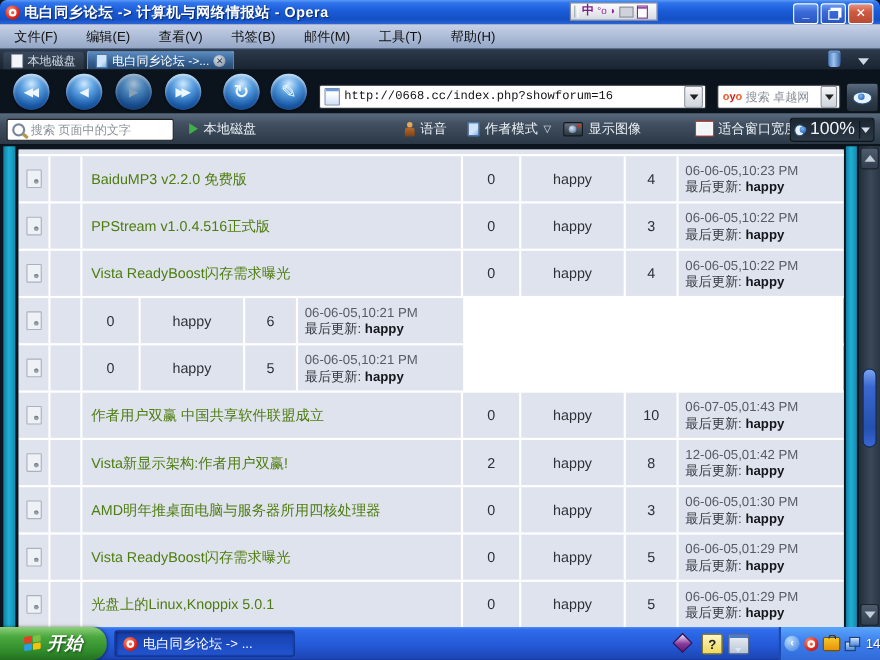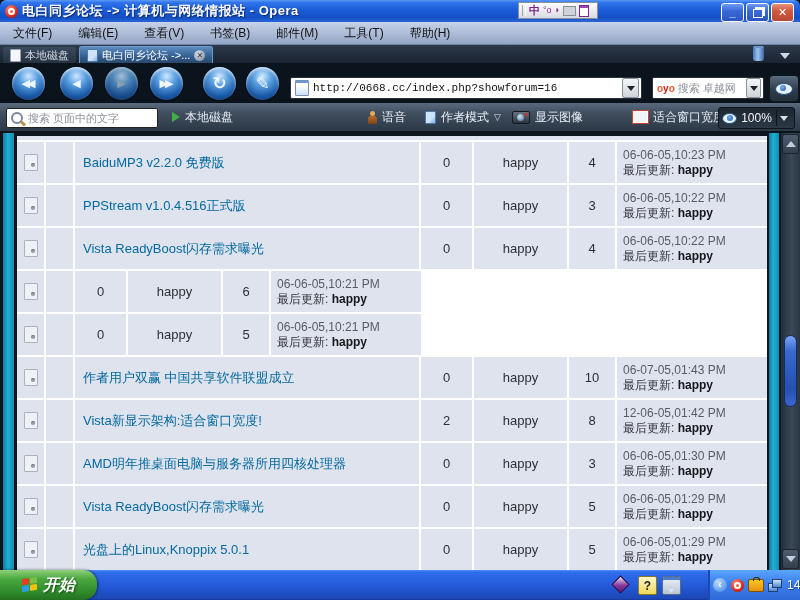--- a/index.html
+++ b/index.html
@@ -90,36 +90,36 @@
   .person{width:9px;height:13px;position:relative}
   .person::before{content:"";position:absolute;left:2px;top:0;width:5px;height:5px;border-radius:50%;background:#e8a85a}
   .person::after{content:"";position:absolute;left:0;top:5px;width:9px;height:8px;border-radius:3px 3px 1px 1px;background:linear-gradient(#b86a2a,#7a4418)}
   .tri-outline{font-size:9px;color:#d8e0ea;line-height:1}
   .cam{width:16px;height:11px;background:linear-gradient(#68727e,#2c343e);border-radius:2px;position:relative;border:1px solid #12181e}
   .cam::before{content:"";position:absolute;right:1px;top:1px;width:3px;height:3px;background:#d03020;border-radius:50%}
   .cam::after{content:"";position:absolute;left:4px;top:2px;width:7px;height:7px;border-radius:50%;background:radial-gradient(circle at 40% 35%,#d8e8f8,#41658c)}
   .fit-ico{width:15px;height:12px;background:#f2f5f8;border:1px solid #fff;box-shadow:0 0 0 1px #d04030;box-sizing:border-box}
   .zoomctl{position:absolute;right:5px;top:4px;width:77px;height:22px;border-radius:3px;border:1px solid #0d141b;
     background:linear-gradient(180deg,#1c2630,#2c3946);display:flex;align-items:center;padding:0 3px;gap:4px;box-sizing:border-box}
-  .zoomctl .val{flex:1;text-align:left;font-size:12px;color:#f0f4f8}
+  .zoomctl .val{flex:1;text-align:left;font-size:16px;color:#f0f4f8}
   .zoomctl .ddz{width:15px;height:16px;border-left:1px solid #0d141b;display:flex;align-items:center;justify-content:center}
   .ddz .tri{width:0;height:0;border-left:4px solid transparent;border-right:4px solid transparent;border-top:5px solid #d8e0ea}
 
   
   .content{left:0;top:133px;width:800px;height:437px;background:#0c1520}
   .teal-l{position:absolute;left:3px;top:0;width:11px;height:437px;background:linear-gradient(90deg,#0f7ea2,#1fb0d4 45%,#128bb0)}
   .teal-r{position:absolute;left:769px;top:0;width:10px;height:437px;background:linear-gradient(90deg,#0f7ea2,#1fb0d4 45%,#128bb0)}
   .tbl{position:absolute;left:17px;top:3px;width:750px;height:434px;background:#fff;display:flex;flex-direction:column}
   .partial{height:4px;background:#dfe3ed;border-bottom:2px solid #fff;flex:none}
   .row{flex:1;display:flex;border-bottom:2px solid #fff;min-height:0}
   .row:last-child{border-bottom:none}
   .cell{background:#dfe3ed;border-right:2px solid #fff;display:flex;align-items:center;min-width:0;box-sizing:border-box}
   .c-icon{width:29px;flex:none;justify-content:center}
   .c-blank{width:29px;flex:none}
-  .c-title{flex:1;padding-left:8px;font-size:13px;color:#0369a1;overflow:hidden;white-space:nowrap}
+  .c-title{flex:1;padding-left:8px;font-size:13px;color:#4d7c0f;overflow:hidden;white-space:nowrap}
   .c-num{width:53px;flex:none;justify-content:center;font-size:13px;color:#2e3038}
   .c-author{width:95px;flex:none;justify-content:center;font-size:13px;color:#2e3038}
   .c-views{width:48px;flex:none;justify-content:center;font-size:13px;color:#2e3038}
   .c-last{width:150px;flex:none;flex-direction:column;align-items:flex-start;justify-content:center;padding-left:6px;border-right:none}
   .ts{font-size:12px;color:#565b66;line-height:15px;white-space:nowrap}
   .lu{font-size:12px;color:#33363e;line-height:15px;white-space:nowrap}
   .lu b{color:#15171c}
   .topic-ico{width:12px;height:15px;background:#eef1f5;border:1px solid #aab2bd;border-radius:1px;position:relative}
   .topic-ico::after{content:"";position:absolute;right:2px;bottom:3px;width:4px;height:4px;border-radius:50%;background:#9aa2ad;box-shadow:inset 0 1px 1px #707880}
 
@@ -383,21 +383,21 @@
         <span class="ts">06-07-05,01:43 PM</span>
         <span class="lu"><span>最后更新:</span> <b>happy</b></span>
       </div>
     </div>
 
     <div class="row">
       <div class="cell c-icon">
           <span class="topic-ico"></span>
         </div>
       <div class="cell c-blank"></div>
-      <div class="cell c-title">Vista新显示架构:适合窗口宽度!</div>
+      <div class="cell c-title">Vista新显示架构:作者用户双赢!</div>
       <div class="cell c-num">2</div>
       <div class="cell c-author">happy</div>
       <div class="cell c-views">8</div>
       <div class="cell c-last">
         <span class="ts">12-06-05,01:42 PM</span>
         <span class="lu"><span>最后更新:</span> <b>happy</b></span>
       </div>
     </div>
 
     <div class="row">
@@ -460,20 +460,24 @@
 <div class="abs taskbar">
   <div class="startbtn">
     <span class="winflag">
         <i></i>
         <i></i>
         <i></i>
         <i></i>
       </span>
     <span>开始</span>
   </div>
+  <div class="taskbtn pressed">
+    <span class="opera-ico" style="margin-left:0"></span>
+    <span>电白同乡论坛 -&gt; ...</span>
+  </div>
   <div class="ql diamond">
       <i></i>
     </div>
   <div class="ql qmark">?</div>
   <div class="ql showdesk"></div>
   <span class="ql-dd"></span>
   <div class="tray">
     <span class="chev">‹</span>
     <span class="opera-ico tray-opera" style="margin-left:0"></span>
     <span class="lockish"></span>

